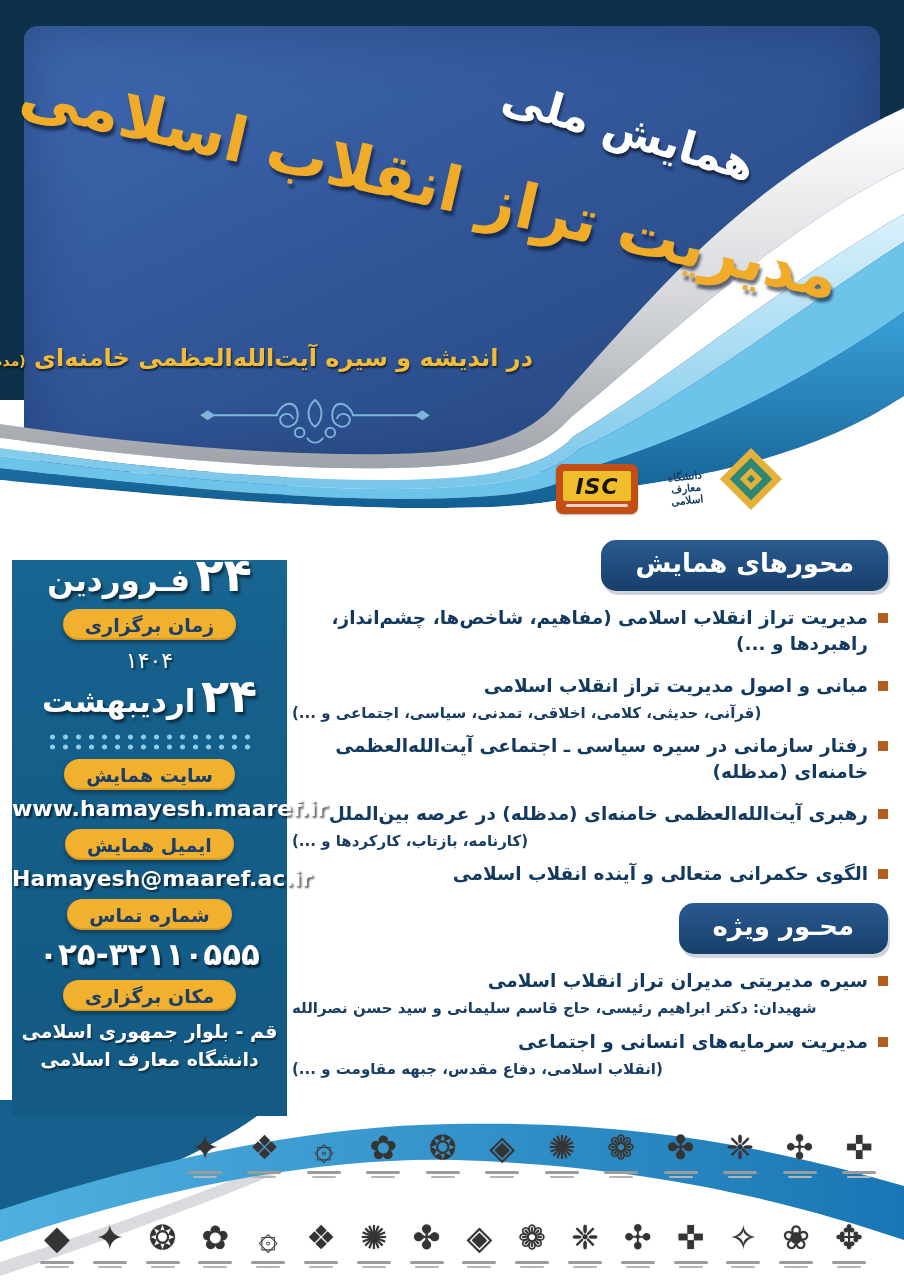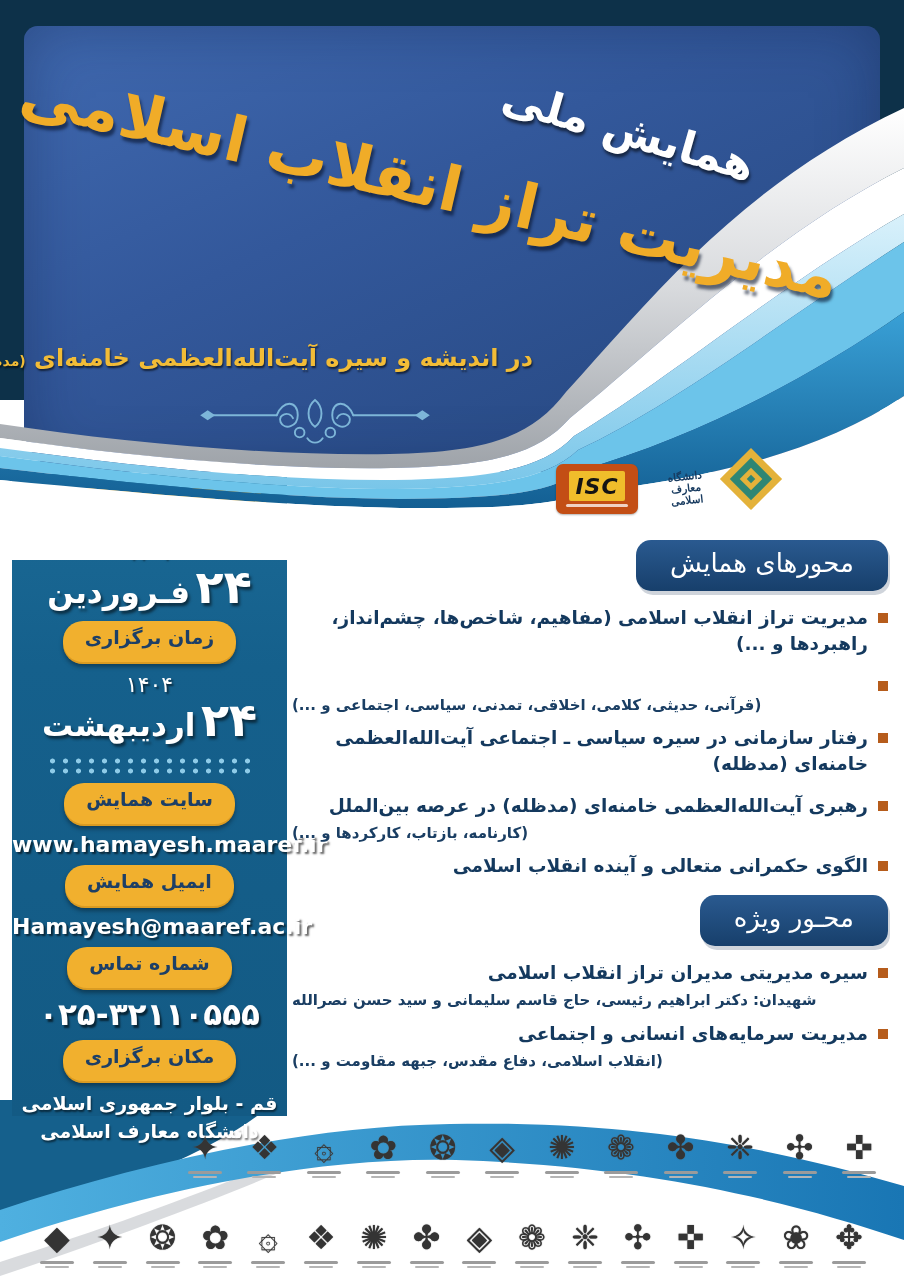--- a/index.html
+++ b/index.html
@@ -38,21 +38,21 @@
   .ornament{position:absolute;left:200px;top:392px;z-index:4;}
   
   .sidebar{
     position:absolute;left:12px;top:474px;width:275px;height:642px;
     background:linear-gradient(180deg,#1b6a96 0%,#15608c 30%,#135a84 100%);
     z-index:2;text-align:center;
   }
   .sidebar-inner{padding-top:14px;}
   .pill{
     display:inline-block;background:#f1b02e;color:#1d3f66;
-    border-radius:20px;padding:5px 22px 16px;font-size:19px;font-weight:bold;
+    border-radius:20px;padding:5px 22px 4px;font-size:19px;font-weight:bold;
     box-shadow:0 3px 4px rgba(0,0,0,.35), inset 0 -2px 0 rgba(150,90,0,.25);
     margin-bottom:6px;white-space:nowrap;
   }
   .side-year{
     color:#ffffff;font-size:22px;font-weight:normal;line-height:1;
     text-shadow:2px 2px 2px rgba(0,0,0,.55);margin-top:4px;
   }
   .side-date{
     color:#ffffff;font-weight:bold;line-height:1.05;
     text-shadow:2px 3px 3px rgba(0,0,0,.55);margin-bottom:10px;
@@ -80,21 +80,21 @@
   .org-logos{
     position:absolute;left:556px;top:446px;width:334px;height:102px;z-index:4;
     display:flex;flex-direction:row;align-items:flex-start;gap:16px;direction:ltr;
   }
   .isc-box{
     margin-top:18px;width:82px;height:50px;background:#c34e15;border-radius:7px;
     display:flex;flex-direction:column;align-items:center;justify-content:center;
     box-shadow:0 1px 2px rgba(0,0,0,.3);
   }
   .isc-inner{
-    width:56px;height:30px;background:#f0bd2b;border-radius:2px;
+    width:68px;height:30px;background:#f0bd2b;border-radius:2px;
     display:flex;align-items:center;justify-content:center;
   }
   .isc-text{font-size:22px;font-weight:bold;color:#141414;letter-spacing:1px;font-style:italic;}
   .isc-strip{width:62px;height:3px;background:rgba(255,255,255,.75);margin-top:3px;border-radius:2px;}
   .iran-block{width:92px;text-align:center;}
   .iran-cap1{font-size:7.5px;color:#1a1a1a;margin-top:1px;white-space:nowrap;}
   .iran-cap2{font-size:7px;color:#1a1a1a;white-space:nowrap;margin-right:-14px;}
   .maaref-block{display:flex;align-items:flex-end;direction:ltr;}
   .maaref-cap{
     font-family:"DejaVu Serif",serif;font-size:10.5px;font-weight:bold;color:#173a5f;
@@ -103,21 +103,21 @@
   .diamond{position:relative;width:66px;height:66px;}
   .d1,.d2,.d3,.d4{position:absolute;transform:rotate(45deg);}
   .d1{left:11px;top:11px;width:44px;height:44px;background:#e4b23a;}
   .d2{left:18px;top:18px;width:30px;height:30px;background:#2e8674;}
   .d3{left:25px;top:25px;width:16px;height:16px;background:#e4b23a;}
   .d4{left:30px;top:30px;width:6px;height:6px;background:#2e8674;}
   
   .main-col{position:absolute;left:292px;top:540px;width:596px;z-index:4;direction:rtl;}
   .section-pill{
     display:inline-block;background:linear-gradient(180deg,#2a5a90,#173f6b);
-    color:#ffffff;font-size:26px;font-weight:normal;border-radius:15px;
+    color:#ffffff;font-size:26px;font-weight:bold;border-radius:15px;
     padding:8px 34px 13px;margin-bottom:14px;
     box-shadow:2px 4px 0 rgba(16,42,75,.2);white-space:nowrap;
   }
   .topic{display:flex;align-items:flex-start;margin-bottom:7px;}
   .bullet-square{
     flex:0 0 auto;width:10px;height:10px;background:#b65c1c;
     margin-top:8px;margin-left:10px;
   }
   .topic-text{
     color:#14395e;font-size:18.5px;font-weight:bold;line-height:1.4;text-align:right;
@@ -256,20 +256,21 @@
 
   <main class="main-col">
     <div class="section-pill">محورهای همایش</div>
 
     <div class="topic gap-lg">
       <span class="bullet-square"></span>
       <span class="topic-text">مدیریت تراز انقلاب اسلامی (مفاهیم، شاخص‌ها، چشم‌انداز، راهبردها و ...)</span>
     </div>
     <div class="topic">
       <span class="bullet-square"></span>
+      <span class="topic-text">مبانی و اصول مدیریت تراز انقلاب اسلامی</span>
     </div>
     <div class="topic-sub">(قرآنی، حدیثی، کلامی، اخلاقی، تمدنی، سیاسی، اجتماعی و ...)</div>
     <div class="topic gap-lg">
       <span class="bullet-square"></span>
       <span class="topic-text">رفتار سازمانی در سیره سیاسی ـ اجتماعی آیت‌الله‌العظمی خامنه‌ای (مدظله)</span>
     </div>
     <div class="topic">
       <span class="bullet-square"></span>
       <span class="topic-text">رهبری آیت‌الله‌العظمی خامنه‌ای (مدظله) در عرصه بین‌الملل</span>
     </div>

